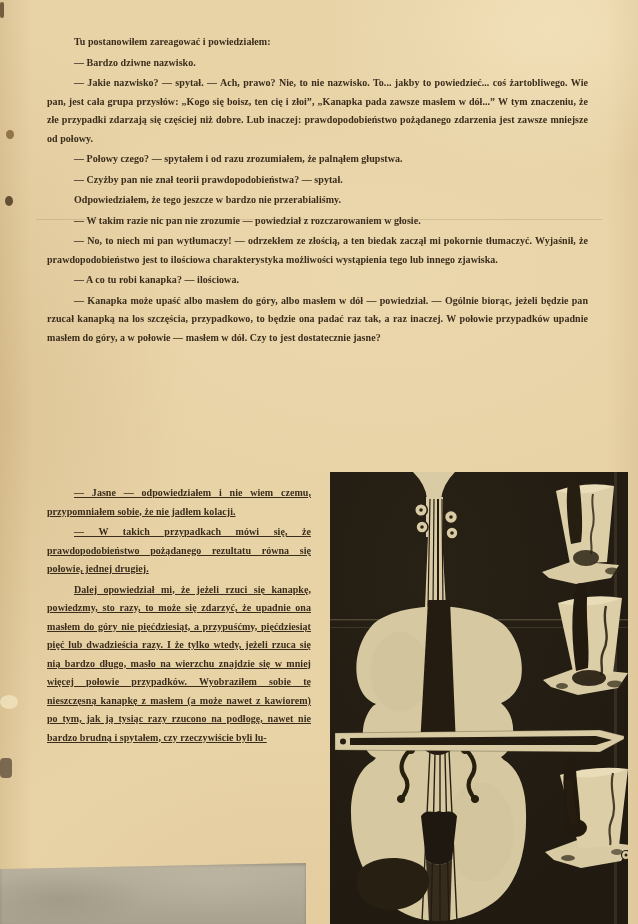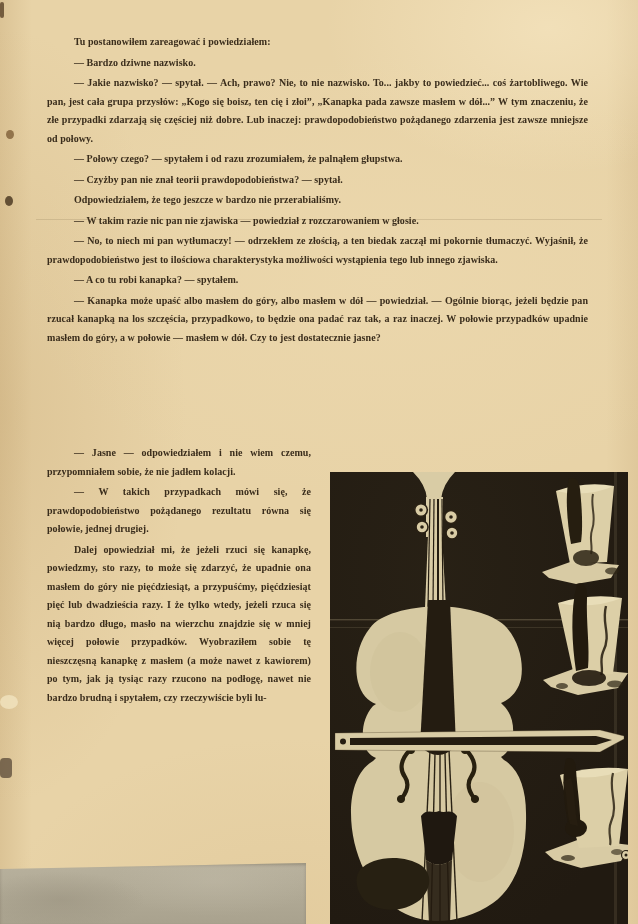--- a/index.html
+++ b/index.html
@@ -13,21 +13,21 @@
       radial-gradient(ellipse 420px 280px at 45% 101%, rgba(208,178,126,.22), transparent 70%),
       radial-gradient(ellipse 500px 300px at 60% 30%, rgba(244,226,186,.25), transparent 75%),
       linear-gradient(90deg, rgba(168,132,78,.20), rgba(0,0,0,0) 5%, rgba(0,0,0,0) 95%, rgba(168,132,78,.14));
   }
   .main-text, .column-text {
     position:absolute; color:#3a2d1c; font-weight:700;
     font-size:10px; line-height:18.5px; text-align:justify;
     letter-spacing:.05px;
   }
   .main-text  { left:47px; top:33px;  width:541px; }
-  .column-text{ left:47px; top:444px; width:264px; }
+  .column-text{ left:47px; top:484px; width:264px;text-decoration:underline; }
   .main-text p, .column-text p { margin:0 0 2px 0; text-indent:27px; }
   .illustration {
     position:absolute; left:330px; top:472px; width:298px; height:452px;
   }
   .illustration svg { display:block; width:100%; height:100%; }
   .gray-strip {
     position:absolute; left:0; top:863px; width:306px; height:61px;
     background:
       radial-gradient(ellipse 120px 40px at 20% 60%, rgba(140,132,114,.35), transparent 70%),
       radial-gradient(ellipse 150px 50px at 70% 30%, rgba(200,194,176,.30), transparent 70%),
@@ -49,23 +49,23 @@
 
 <div class="page">
 
   <div class="main-text">
     <p>Tu postanowiłem zareagować i powiedziałem:</p>
     <p>— Bardzo dziwne nazwisko.</p>
     <p>— Jakie nazwisko? — spytał. — Ach, prawo? Nie, to nie nazwisko. To... jakby to powiedzieć... coś żartobliwego. Wie pan, jest cała grupa przysłów: „Kogo się boisz, ten cię i złoi”, „Kanapka pada zawsze masłem w dół...” W tym znaczeniu, że złe przypadki zdarzają się częściej niż dobre. Lub inaczej: prawdopodobieństwo pożądanego zdarzenia jest zawsze mniejsze od połowy.</p>
     <p>— Połowy czego? — spytałem i od razu zrozumiałem, że palnąłem głupstwa.</p>
     <p>— Czyżby pan nie znał teorii prawdopodobieństwa? — spytał.</p>
     <p>Odpowiedziałem, że tego jeszcze w bardzo nie przerabialiśmy.</p>
-    <p>— W takim razie nic pan nie zjawiska — powiedział z rozczarowaniem w głosie.</p>
+    <p>— W takim razie nic pan nie zrozumie — powiedział z rozczarowaniem w głosie.</p>
     <p>— No, to niech mi pan wytłumaczy! — odrzekłem ze złością, a ten biedak zaczął mi pokornie tłumaczyć. Wyjaśnił, że prawdopodobieństwo jest to ilościowa charakterystyka możliwości wystąpienia tego lub innego zjawiska.</p>
-    <p>— A co tu robi kanapka? — spytałem.</p>
+    <p>— A co tu robi kanapka? — ilościowa.</p>
     <p>— Kanapka może upaść albo masłem do góry, albo masłem w dół — powiedział. — Ogólnie biorąc, jeżeli będzie pan rzucał kanapką na los szczęścia, przypadkowo, to będzie ona padać raz tak, a raz inaczej. W połowie przypadków upadnie masłem do góry, a w połowie — masłem w dół. Czy to jest dostatecznie jasne?</p>
   </div>
 
   <div class="column-text">
     <p>— Jasne — odpowiedziałem i nie wiem czemu, przypomniałem sobie, że nie jadłem kolacji.</p>
     <p>— W takich przypadkach mówi się, że prawdopodobieństwo pożądanego rezultatu równa się połowie, jednej drugiej.</p>
     <p>Dalej opowiedział mi, że jeżeli rzuci się kanapkę, powiedzmy, sto razy, to może się zdarzyć, że upadnie ona masłem do góry nie pięćdziesiąt, a przypuśćmy, pięćdziesiąt pięć lub dwadzieścia razy. I że tylko wtedy, jeżeli rzuca się nią bardzo długo, masło na wierzchu znajdzie się w mniej więcej połowie przypadków. Wyobraziłem sobie tę nieszczęsną kanapkę z masłem (a może nawet z kawiorem) po tym, jak ją tysiąc razy rzucono na podłogę, nawet nie bardzo brudną i spytałem, czy rzeczywiście byli lu-</p>
   </div>
 
   <div class="illustration">

